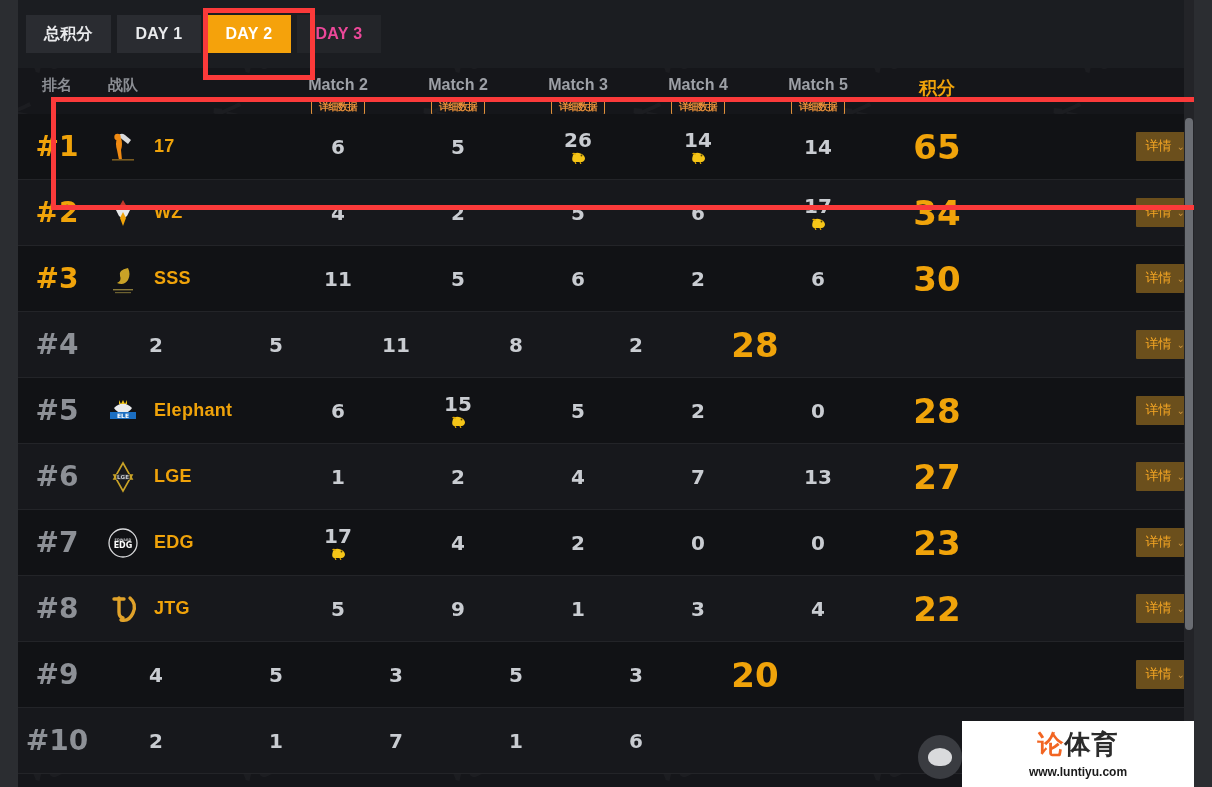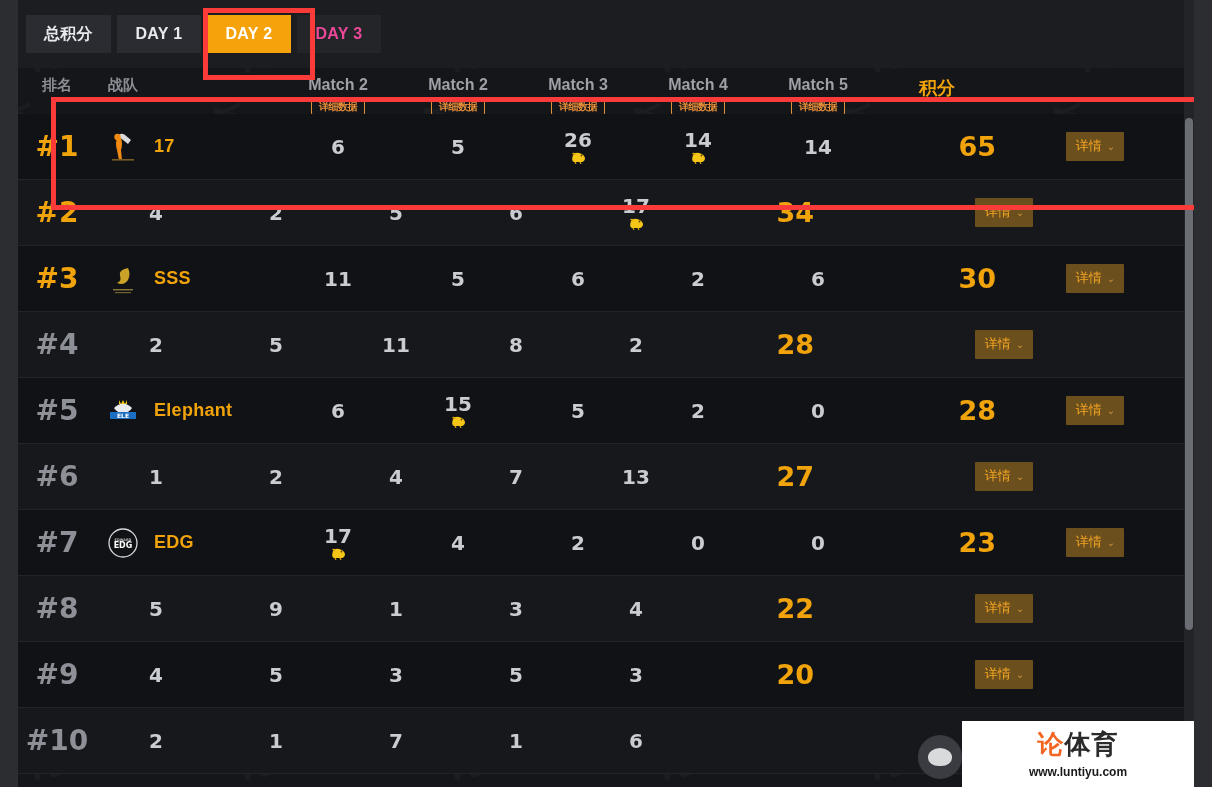--- a/index.html
+++ b/index.html
@@ -123,25 +123,25 @@
   .c-match .val { display: block; line-height: 20px; }
   .c-match.hasWin .val { transform: translateY(-7px); }
   .chicken {
     position: absolute; left: 50%; top: 50%;
     transform: translate(-50%, 4px);
     font-size: 15px; line-height: 1;
   }
   .chicken svg { display: block; }
 
   .c-points {
-    width: 118px; text-align: right;
-    font-size: 27px; font-weight: 700; color: #f0a30a;
+    width: 118px; text-align: center;
+    font-size: 34px; font-weight: 700; color: #f0a30a;
     font-family: "DejaVu Sans", sans-serif;
   }
-  .c-act { flex: 1; display: flex; justify-content: center; }
+  .c-act { flex: 1; display: flex; justify-content: flex-end; }
   .act-btn {
     background: #6b4f1c;
     color: #f5a623;
     border: none;
     font-size: 13px;
     padding: 5px 9px 6px 10px;
     display: flex; align-items: center; gap: 5px;
     cursor: pointer;
     border-radius: 1px;
     font-weight: 400;
@@ -313,20 +313,30 @@
             <div class="c-points">65</div>
             <div class="c-act">
               <button class="act-btn">
                 <span>详情</span>
                 <span class="chev">⌄</span>
               </button>
             </div>
           </div>
           <div class="row alt">
             <div class="c-rank gold">#2</div>
+            <div class="c-team">
+              <span class="logo">
+                <svg width="38" height="38" viewBox="0 0 38 38">
+                  <path d="M19 6 l4 7 -4 3 -4 -3 z" fill="#c0392b"></path>
+                  <path d="M19 16 l9 -4 -5 10 -4 3 -4 -3 -5 -10 z" fill="#e8e9ea"></path>
+                  <path d="M19 18 l3 6 -3 8 -3 -8 z" fill="#f0a30a"></path>
+                </svg>
+              </span>
+              <span class="teamname">WZ</span>
+            </div>
             <div class="c-match">
               <span class="val">4</span>
             </div>
             <div class="c-match">
               <span class="val">2</span>
             </div>
             <div class="c-match">
               <span class="val">5</span>
             </div>
             <div class="c-match">
@@ -450,20 +460,31 @@
             <div class="c-points">28</div>
             <div class="c-act">
               <button class="act-btn">
                 <span>详情</span>
                 <span class="chev">⌄</span>
               </button>
             </div>
           </div>
           <div class="row alt">
             <div class="c-rank">#6</div>
+            <div class="c-team">
+              <span class="logo">
+                <svg width="38" height="38" viewBox="0 0 38 38">
+                  <path d="M19 5 L28 21 L10 21 Z" fill="none" stroke="#c9a227" stroke-width="1.6"></path>
+                  <path d="M19 33 L10 17 L28 17 Z" fill="none" stroke="#c9a227" stroke-width="1.6"></path>
+                  <rect x="12.5" y="16" width="13" height="6" fill="#2a2c31"></rect>
+                  <text x="19" y="20.8" text-anchor="middle" font-size="5.5" font-weight="700" fill="#c9ccd1" font-family="DejaVu Sans">LGE</text>
+                </svg>
+              </span>
+              <span class="teamname">LGE</span>
+            </div>
             <div class="c-match">
               <span class="val">1</span>
             </div>
             <div class="c-match">
               <span class="val">2</span>
             </div>
             <div class="c-match">
               <span class="val">4</span>
             </div>
             <div class="c-match">
@@ -518,20 +539,30 @@
             <div class="c-points">23</div>
             <div class="c-act">
               <button class="act-btn">
                 <span>详情</span>
                 <span class="chev">⌄</span>
               </button>
             </div>
           </div>
           <div class="row alt">
             <div class="c-rank">#8</div>
+            <div class="c-team">
+              <span class="logo">
+                <svg width="38" height="38" viewBox="0 0 38 38">
+                  <path d="M26 8 q7 6 3 15 q-4 9 -12 7" fill="none" stroke="#e0a22a" stroke-width="3.4" stroke-linecap="round"></path>
+                  <path d="M15 8 l0 14 q0 5 4 6" fill="none" stroke="#e0a22a" stroke-width="3.4" stroke-linecap="round"></path>
+                  <path d="M10 9 l10 0" stroke="#e0a22a" stroke-width="3.4" stroke-linecap="round"></path>
+                </svg>
+              </span>
+              <span class="teamname">JTG</span>
+            </div>
             <div class="c-match">
               <span class="val">5</span>
             </div>
             <div class="c-match">
               <span class="val">9</span>
             </div>
             <div class="c-match">
               <span class="val">1</span>
             </div>
             <div class="c-match">

